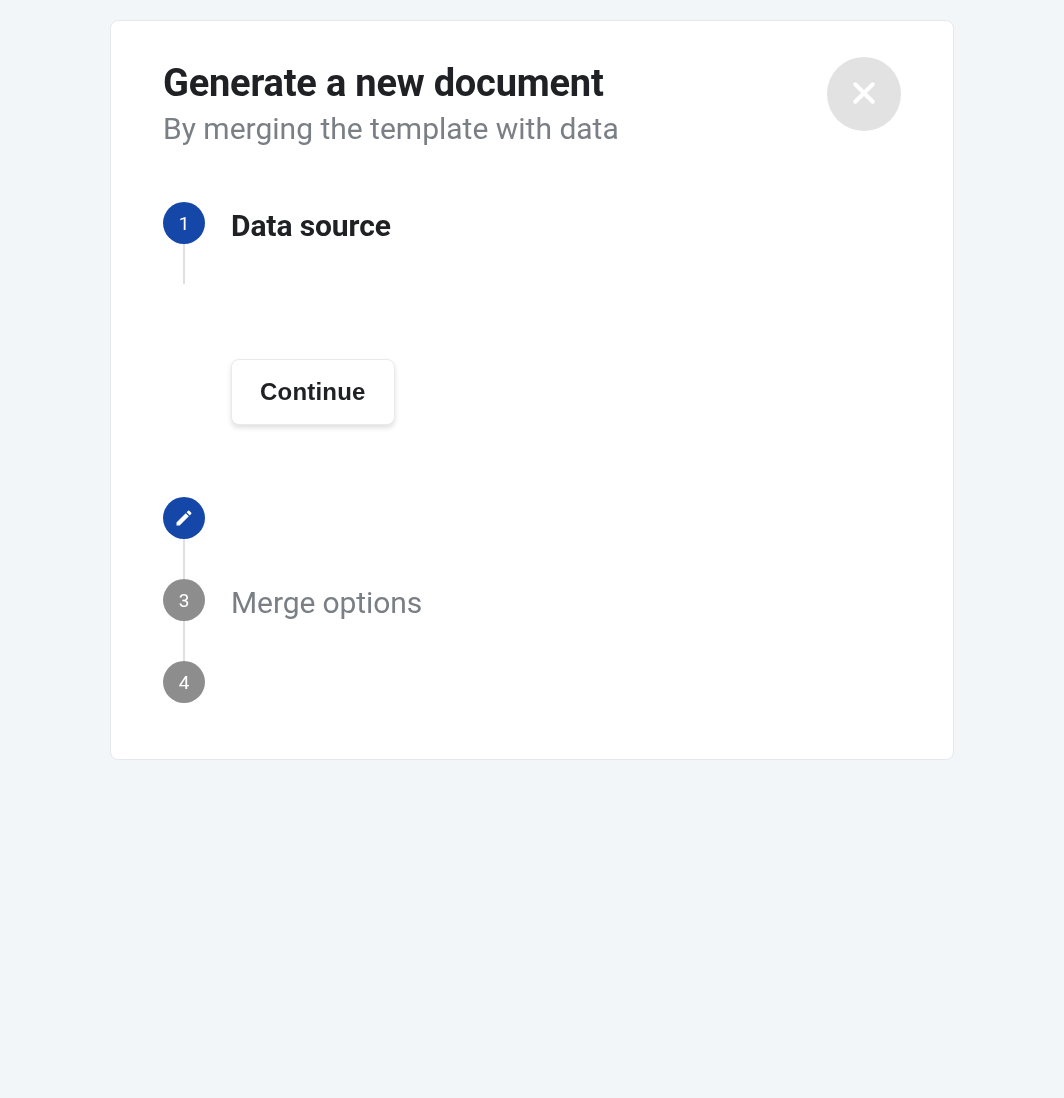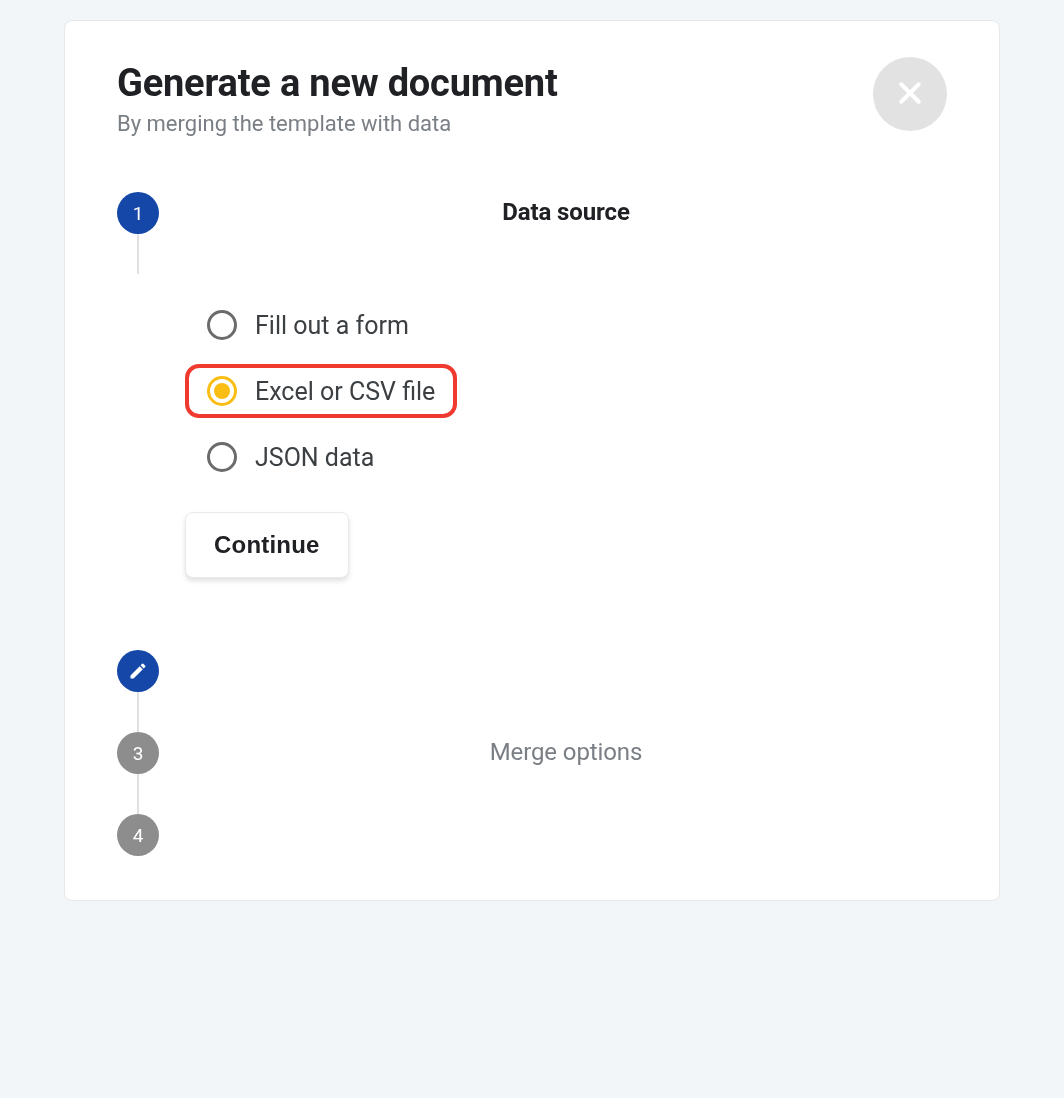--- a/index.html
+++ b/index.html
@@ -6,42 +6,42 @@
   html, body {
     width: 1064px;
     height: 1098px;
     background: #f3f6f9;
     font-family: -apple-system, BlinkMacSystemFont, "Segoe UI", Roboto, "Helvetica Neue", Arial, sans-serif;
     color: #202124;
   }
   .dialog {
     position: relative;
     margin: 20px auto 0 auto;
-    width: 936px;
+    width: 844px;
     background: #fff;
     border: 1px solid #e6e8eb;
     border-radius: 8px;
-    padding: 40px 52px 44px 52px;
+    padding: 40px 52px 56px 52px;
     box-shadow: 0 0 0 rgba(0,0,0,0);
   }
   .dialog-header {
     display: flex;
     align-items: flex-start;
     justify-content: space-between;
     margin-bottom: 56px;
   }
   .titles { flex: 1; }
   .dialog-title {
     font-size: 38px;
     font-weight: 700;
     color: #202124;
     letter-spacing: -0.2px;
   }
   .dialog-subtitle {
-    font-size: 22px;
+    font-size: 30px;
     color: #7a7f85;
     margin-top: 6px;
     font-weight: 400;
   }
   .close-btn {
     width: 74px;
     height: 74px;
     border-radius: 50%;
     background: #e2e2e2;
     border: none;
@@ -80,25 +80,24 @@
     background: #e0e0e0;
     flex: 1;
     min-height: 40px;
   }
   .step-right {
     margin-left: 26px;
     flex: 1;
     padding-top: 6px;
   }
   .step-title {
-    font-size: 24px;
+    font-size: 30px;
     font-weight: 700;
     color: #202124;
     letter-spacing: -0.1px;
-    text-align: center;
   }
   .step-title.muted {
     color: #7a7f85;
     font-weight: 400;
   }
 
   .step-body {
     margin-top: 72px;
     margin-bottom: 72px;
   }
@@ -126,21 +125,21 @@
   .radio-outer.checked { border: 3px solid #fabd14; }
   .radio-inner {
     width: 16px; height: 16px; border-radius: 50%; background: #fabd14;
   }
   .radio-label {
     font-size: 25px;
     color: #3c4043;
   }
 
   .continue-btn {
-    margin-top: 28px;
+    margin-top: 44px;
     background: #ffffff;
     border: 1px solid #eaeaea;
     border-radius: 8px;
     padding: 18px 28px;
     font-size: 24px;
     font-weight: 700;
     color: #202124;
     cursor: pointer;
     box-shadow: 0 3px 5px rgba(0,0,0,0.12);
     letter-spacing: 0.2px;
@@ -179,40 +178,20 @@
       <div class="step-indicator-col">
         <div class="step-circle active">
           <span>1</span>
         </div>
         <div class="step-connector connector-1"></div>
       </div>
       <div class="step-right">
         <div class="step-title">Data source</div>
 
         <div class="step-body">
-          <div class="radio-group">
-
-            <label class="radio-row">
-              <span class="radio-outer unchecked"></span>
-              <span class="radio-label">Fill out a form</span>
-            </label>
-
-            <label class="radio-row highlight">
-              <span class="radio-outer checked">
-                <span class="radio-inner"></span>
-              </span>
-              <span class="radio-label">Excel or CSV file</span>
-            </label>
-
-            <label class="radio-row">
-              <span class="radio-outer unchecked"></span>
-              <span class="radio-label">JSON data</span>
-            </label>
-
-          </div>
 
           <button class="continue-btn">Continue</button>
         </div>
       </div>
     </div>
 
     <div class="step">
       <div class="step-indicator-col">
         <div class="step-circle active pencil-icon">
           <span>

